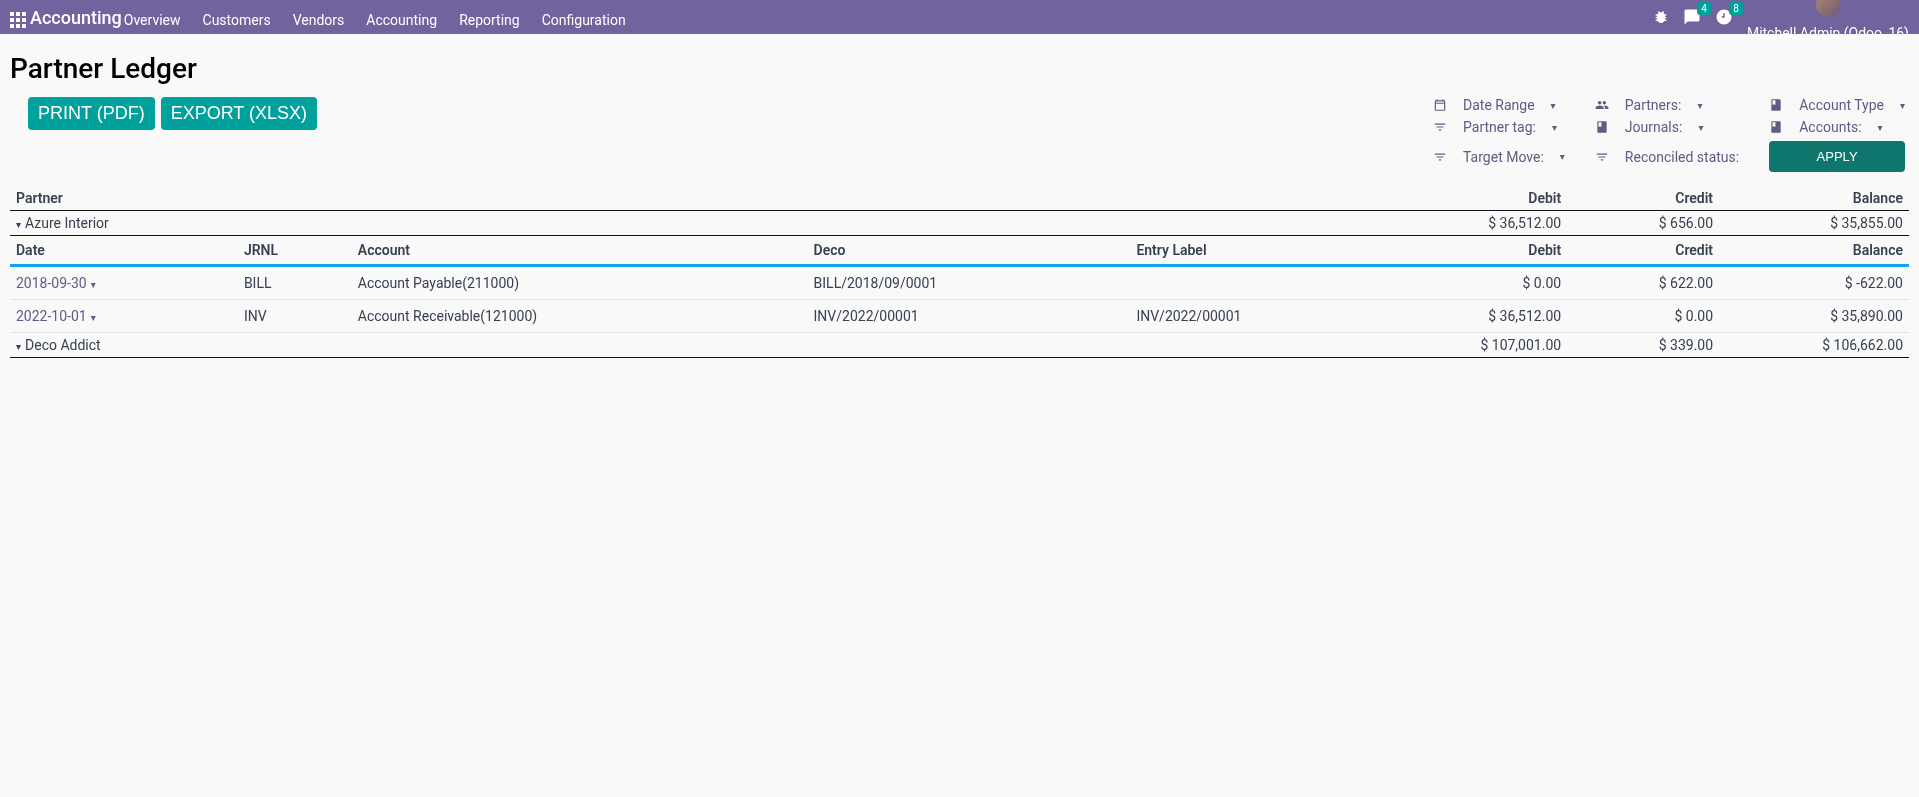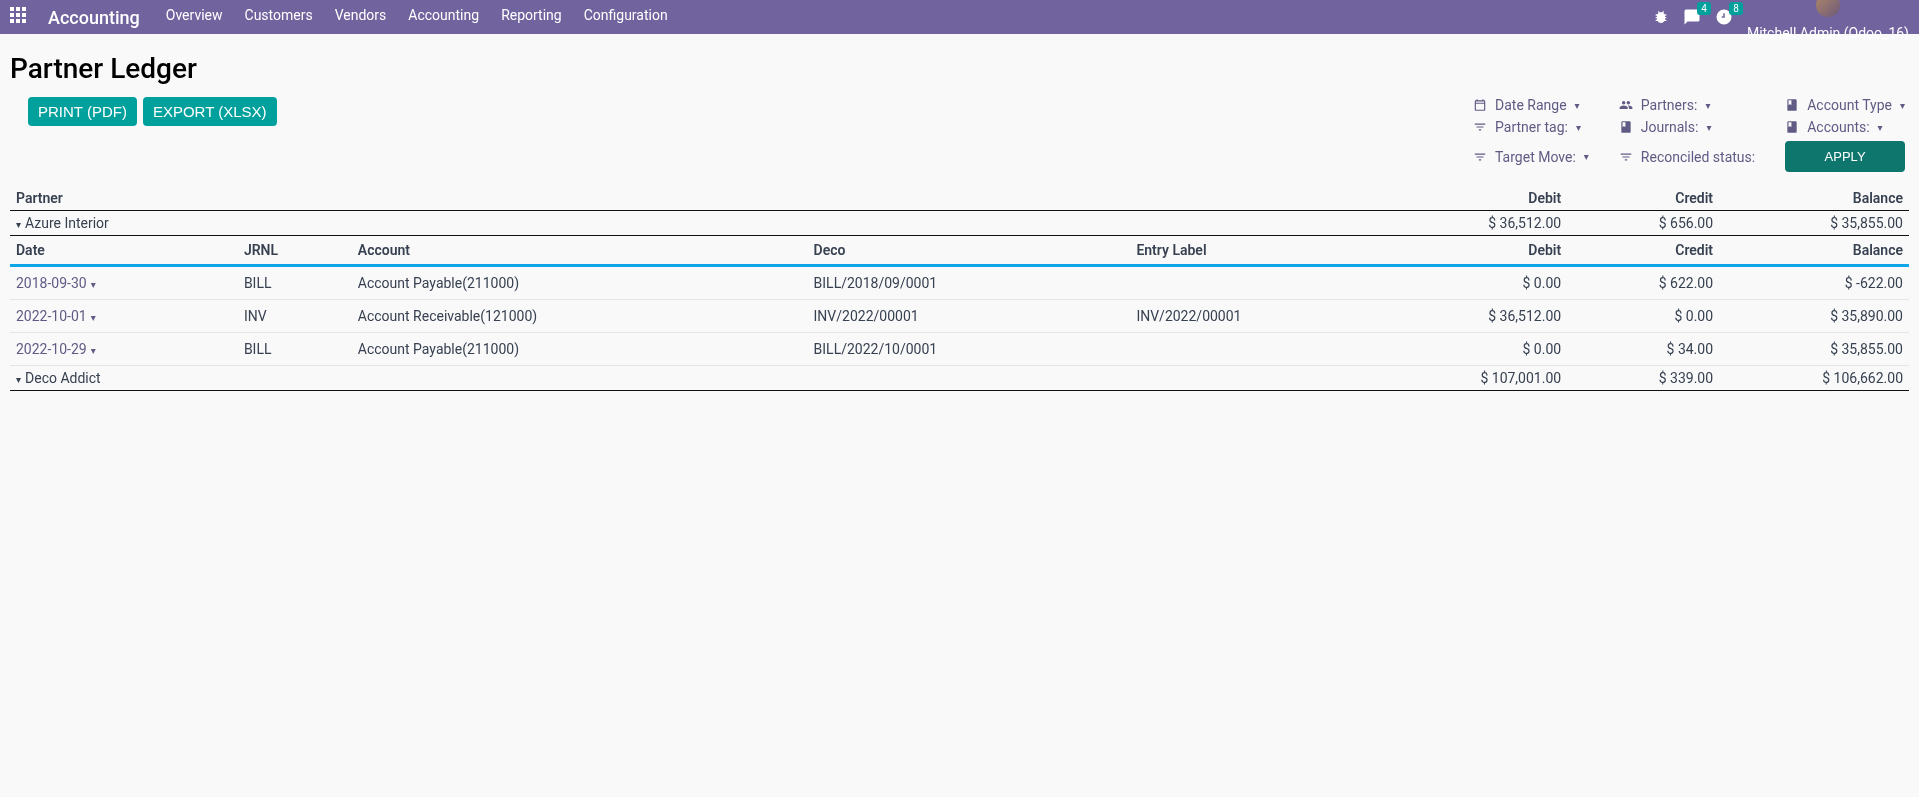--- a/index.html
+++ b/index.html
@@ -1,35 +1,35 @@
 <!DOCTYPE html>
 <html><head>
 <meta charset="utf-8">
 <style>
 * { box-sizing: border-box; margin: 0; padding: 0; }
 body { font-family: -apple-system, BlinkMacSystemFont, "Segoe UI", Roboto, "Helvetica Neue", Arial, sans-serif; font-size: 14px; color: #374151; background: #f9f9f9; }
 .navbar { background: #71639e; color: #fff; display: flex; align-items: center; height: 34px; padding: 0 10px; }
-.navbar-left { display: flex; align-items: flex-start; gap: 18px; }
+.navbar-left { display: flex; align-items: flex-end; }
 .apps-icon { display: grid; grid-template-columns: repeat(3, 4px); grid-template-rows: repeat(3, 4px); gap: 2px; cursor: pointer; margin-right: 4px; }
 .apps-icon span { background: #fff; width: 4px; height: 4px; }
 .brand { font-size: 18px; font-weight: 500; color: #fff; }
-.nav-menu { display: flex; gap: 22px; margin-left: 8px; }
+.nav-menu { display: flex; gap: 22px; margin-left: 2px; }
 .nav-menu a { color: #fff; text-decoration: none; font-size: 14px; cursor: pointer; }
 .navbar-right { margin-left: auto; display: flex; align-items: center; gap: 14px; }
 .systray-icon { position: relative; color: #fff; cursor: pointer; display:flex; align-items:center; }
 .badge { position: absolute; top: -6px; right: -10px; background: #00a09d; color: #fff; font-size: 10px; border-radius: 3px; padding: 1px 4px; line-height: 1.1; }
 .avatar { width: 24px; height: 24px; border-radius: 50%; background: linear-gradient(135deg,#b08968,#6d597a); display:inline-block; }
 .user-name { color: #fff; font-size: 14px; }
 .content { padding: 10px; }
 .page-title { font-size: 28px; font-weight: 500; color: #000000; margin: 8px 0 12px 0; }
 .toolbar { display: flex; align-items: flex-start; justify-content: space-between; margin-bottom: 14px; }
 .btn-row { display: flex; gap: 6px; margin-left: 18px; }
-.btn { background: #00a09d; color: #fff; border: none; padding: 6px 10px; font-size: 15px; border-radius: 4px; cursor: pointer; font-weight: 500; }
+.btn { background: #00a09d; color: #fff; border: none; padding: 6px 10px; font-size: 18px; border-radius: 4px; cursor: pointer; font-weight: 500; }
 .filters { display: grid; grid-template-columns: repeat(3, auto); column-gap: 30px; row-gap: 6px; align-items: center; color: #5f5b85; font-size: 14px; margin-right: 4px; }
-.filter-item { display: inline-flex; align-items: center; gap: 8px; cursor: pointer; white-space: nowrap; }
+.filter-item { display: inline-flex; align-items: center; gap: 16px; cursor: pointer; white-space: nowrap; }
 .filter-item .caret { font-size: 10px; color: #5f5b85; }
 .apply-btn { background: #0f766e; color: #fff; border: none; padding: 8px 14px; font-size: 13px; border-radius: 4px; cursor: pointer; font-weight: 500; }
 .icon-svg { width: 14px; height: 14px; fill: #5f5b85; flex-shrink:0; }
 table { width: 100%; border-collapse: collapse; }
 th { text-align: left; font-weight: 600; padding: 4px 6px; font-size: 14px; color: #374151; }
 th.right, td.right { text-align: right; }
 .partner-header-row th { border-bottom: 1px solid #111; }
 .partner-row td { border-top: 1px solid #111; border-bottom: 1px solid #111; padding: 4px 6px; font-weight: 400; background: #f9f9f9; }
 .caret-small { font-size: 10px; color: #374151; margin-right: 4px; }
 .detail-head th { border-bottom: 3px solid #0ea5e9; font-weight: 600; padding: 6px 6px; }
@@ -196,30 +196,20 @@
         <tr class="detail-row">
           <td><span class="date-link">2022-10-01</span><span class="date-caret">▾</span></td>
         <td>INV</td>
         <td>Account Receivable(121000)</td>
         <td>INV/2022/00001</td>
         <td>INV/2022/00001</td>
         <td class="right">$ 36,512.00</td>
         <td class="right">$ 0.00</td>
         <td class="right">$ 35,890.00</td>
         </tr>
-        <tr class="detail-row">
-          <td><span class="date-link">2022-10-29</span><span class="date-caret">▾</span></td>
-        <td>BILL</td>
-        <td>Account Payable(211000)</td>
-        <td>BILL/2022/10/0001</td>
-        <td></td>
-        <td class="right">$ 0.00</td>
-        <td class="right">$ 34.00</td>
-        <td class="right">$ 35,855.00</td>
-        </tr>
         <tr class="partner-row">
           <td colspan="4"><span class="caret-small">▾</span><span>Deco Addict</span></td>
     <td class="right" colspan="2">$ 107,001.00</td>
     <td class="right">$ 339.00</td>
     <td class="right">$ 106,662.00</td>
         </tr>
       </tbody>
   </table>
 </div>
 

